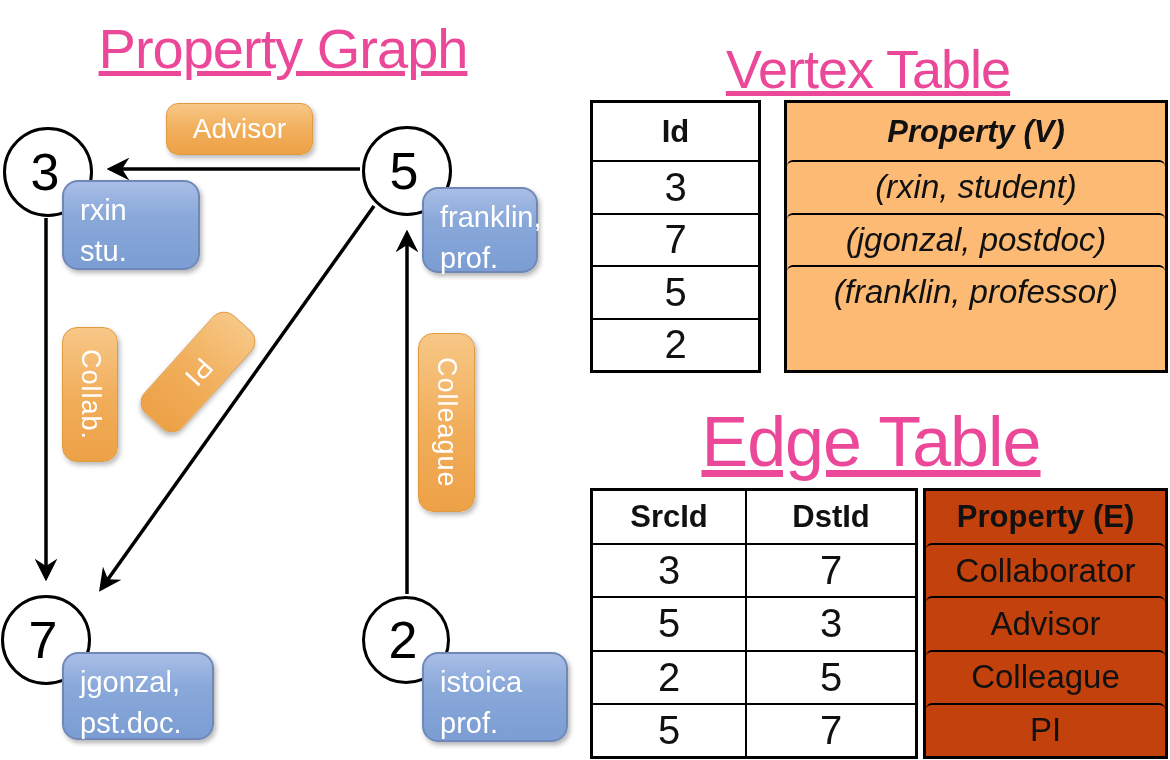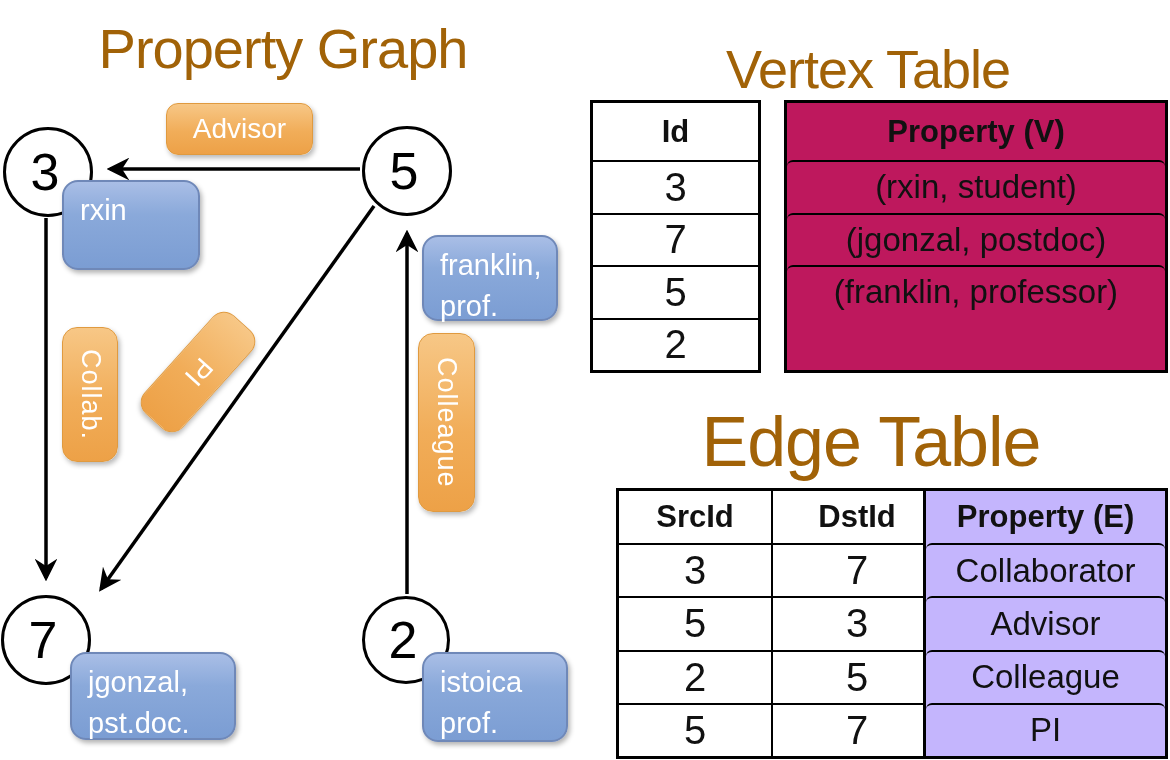--- a/index.html
+++ b/index.html
@@ -1,21 +1,21 @@
 <!DOCTYPE html>
 <html><head>
 <meta charset="utf-8">
 <style>
   html,body{margin:0;padding:0;background:#fff;}
   .stage{
     position:relative;width:1170px;height:760px;overflow:hidden;background:#fff;
     font-family:"Liberation Sans", sans-serif;color:#111;
   }
   
-  .title{position:absolute;white-space:nowrap;color:#a16207;font-weight:400;letter-spacing:-1px;}
+  .title{position:absolute;white-space:nowrap;color:#ec4899;font-weight:400;letter-spacing:-1px;text-decoration:underline;}
   .title.pg{left:283px;top:16px;transform:translateX(-50%);font-size:56px;}
   .title.vt{left:868px;top:38px;transform:translateX(-50%);font-size:54px;}
   .title.et{left:871px;top:402px;transform:translateX(-50%);font-size:70px;}
   
   svg.edges{position:absolute;left:0;top:0;z-index:1;}
   svg.edges line{stroke:#000;stroke-width:3.5;}
   
   .node{
     position:absolute;z-index:2;box-sizing:border-box;background:#fff;
     border:3.5px solid #000;border-radius:50%;
@@ -46,22 +46,22 @@
     display:grid;z-index:2;
   }
   .tblock .cell{
     box-sizing:border-box;display:flex;align-items:center;justify-content:center;
     border-top:2px solid #000;white-space:nowrap;
   }
   .tblock .cell.first{border-top:none;}
   .tblock .hcell{font-weight:700;font-size:31px;}
   .tblock .num{font-size:40px;}
   .tblock .txt{font-size:33px;border-radius:6px;}
-  .bg-blue{background:#be185d;}
-  .bg-orange{background:#c4b5fd;}
+  .bg-blue{background:#fdba74;font-style:italic;}
+  .bg-orange{background:#c2410c;}
   .two-col{grid-template-columns:154px 1fr;}
   .two-col .cell.colA{border-right:2px solid #000;}
 </style>
 </head>
 <body>
 
 <div class="stage">
 
   <div class="title pg">Property Graph</div>
   <div class="title vt">Vertex Table</div>
@@ -79,26 +79,27 @@
     <line x1="407" y1="594" x2="407" y2="233" marker-end="url(#arrow)"></line>
   </svg>
 
   <div class="node" style="left:3px;top:127px;width:90px;height:90px;">3</div>
   <div class="node" style="left:362px;top:126px;width:90px;height:90px;">5</div>
   <div class="node" style="left:1px;top:595px;width:90px;height:90px;">7</div>
   <div class="node" style="left:362px;top:596px;width:88px;height:88px;">2</div>
 
   <div class="vbox" style="left:62px;top:180px;width:138px;height:90px;">
     <div>rxin</div>
+    <div>stu.</div>
   </div>
-  <div class="vbox" style="left:422px;top:187px;width:136px;height:86px;margin-top:48px;">
+  <div class="vbox" style="left:422px;top:187px;width:116px;height:86px;">
     <div>franklin,</div>
     <div>prof.</div>
   </div>
-  <div class="vbox" style="left:70px;top:652px;width:166px;height:88px;">
+  <div class="vbox" style="left:62px;top:652px;width:152px;height:88px;">
     <div>jgonzal,</div>
     <div>pst.doc.</div>
   </div>
   <div class="vbox" style="left:422px;top:652px;width:146px;height:90px;">
     <div>istoica</div>
     <div>prof.</div>
   </div>
 
   <div class="ebox" style="left:166px;top:103px;width:147px;height:52px;">Advisor</div>
   <div class="ebox vert" style="left:62px;top:327px;width:56px;height:135px;">
@@ -119,21 +120,21 @@
     <div class="cell num">2</div>
   </div>
 
   <div class="tblock bg-blue" style="left:784px;top:100px;width:384px;height:273px;grid-template-rows:57px 1fr 1fr 1fr 1fr;">
     <div class="cell first hcell">Property (V)</div>
     <div class="cell txt">(rxin, student)</div>
     <div class="cell txt">(jgonzal, postdoc)</div>
     <div class="cell txt">(franklin, professor)</div>
   </div>
 
-  <div class="tblock two-col" style="left:616px;top:488px;width:328px;height:271px;grid-template-rows:52px 1fr 1fr 1fr 1fr;">
+  <div class="tblock two-col" style="left:590px;top:488px;width:328px;height:271px;grid-template-rows:52px 1fr 1fr 1fr 1fr;">
     <div class="cell first colA hcell">SrcId</div>
     <div class="cell first hcell">DstId</div>
     <div class="cell colA num">3</div>
     <div class="cell num">7</div>
     <div class="cell colA num">5</div>
     <div class="cell num">3</div>
     <div class="cell colA num">2</div>
     <div class="cell num">5</div>
     <div class="cell colA num">5</div>
     <div class="cell num">7</div>

